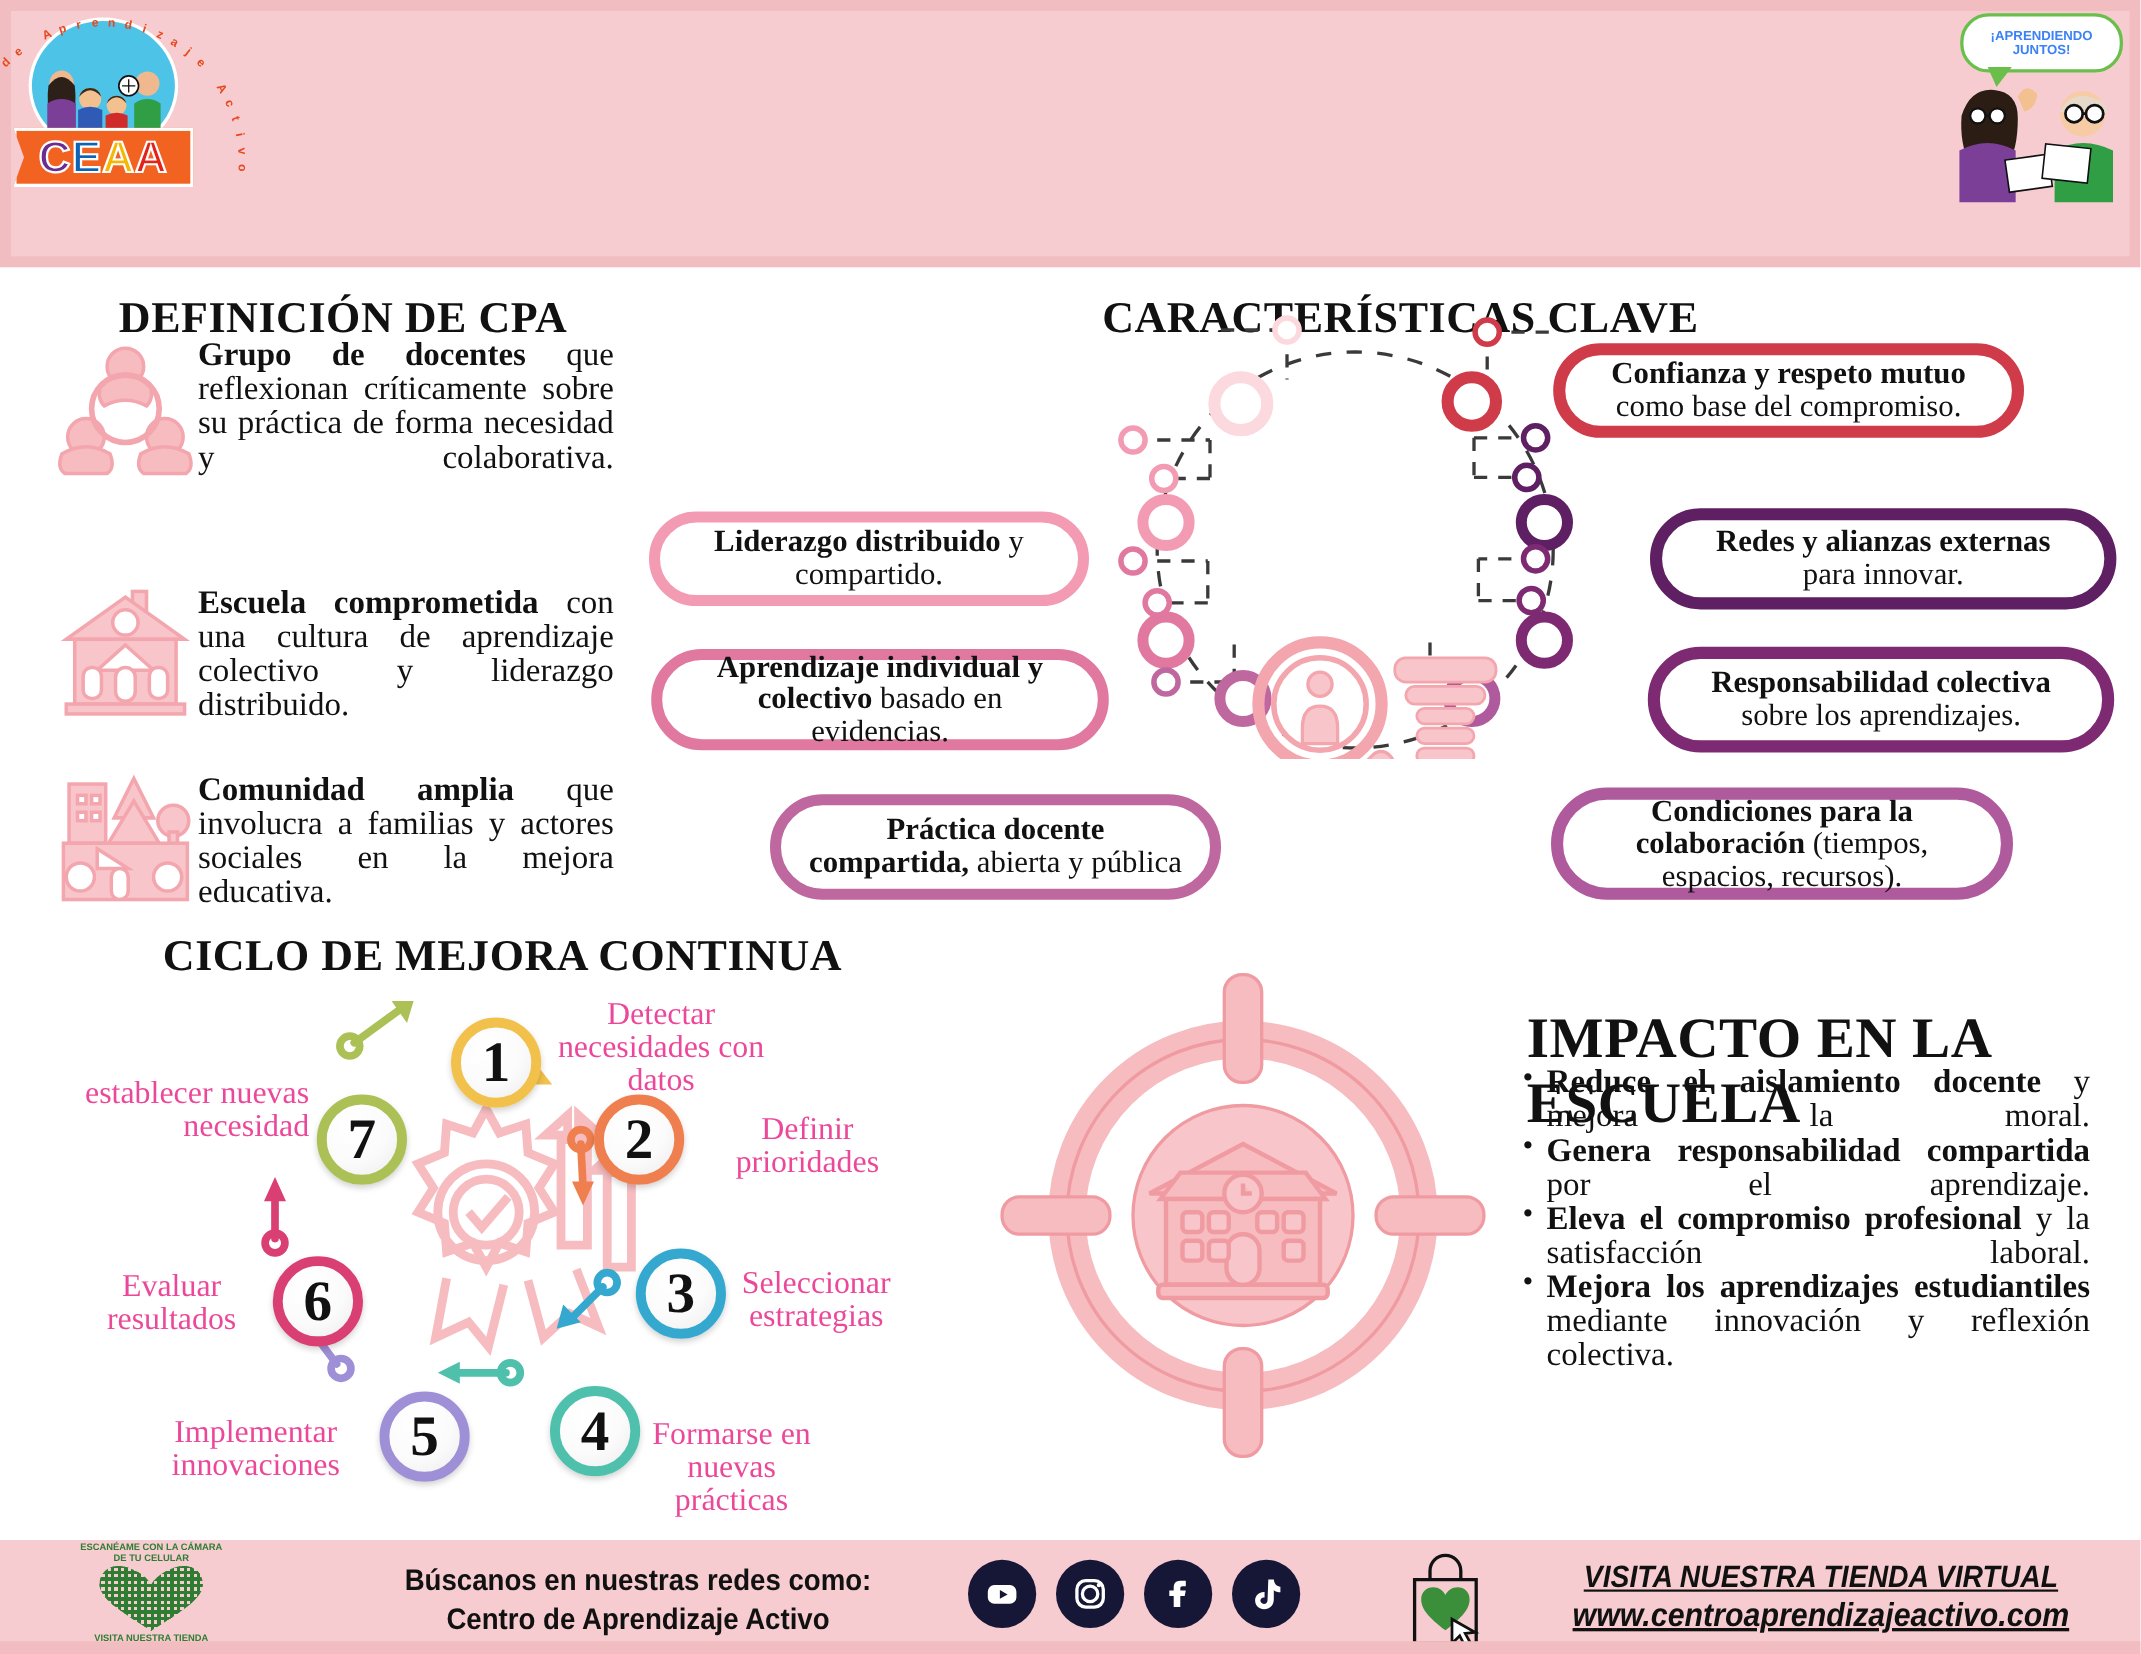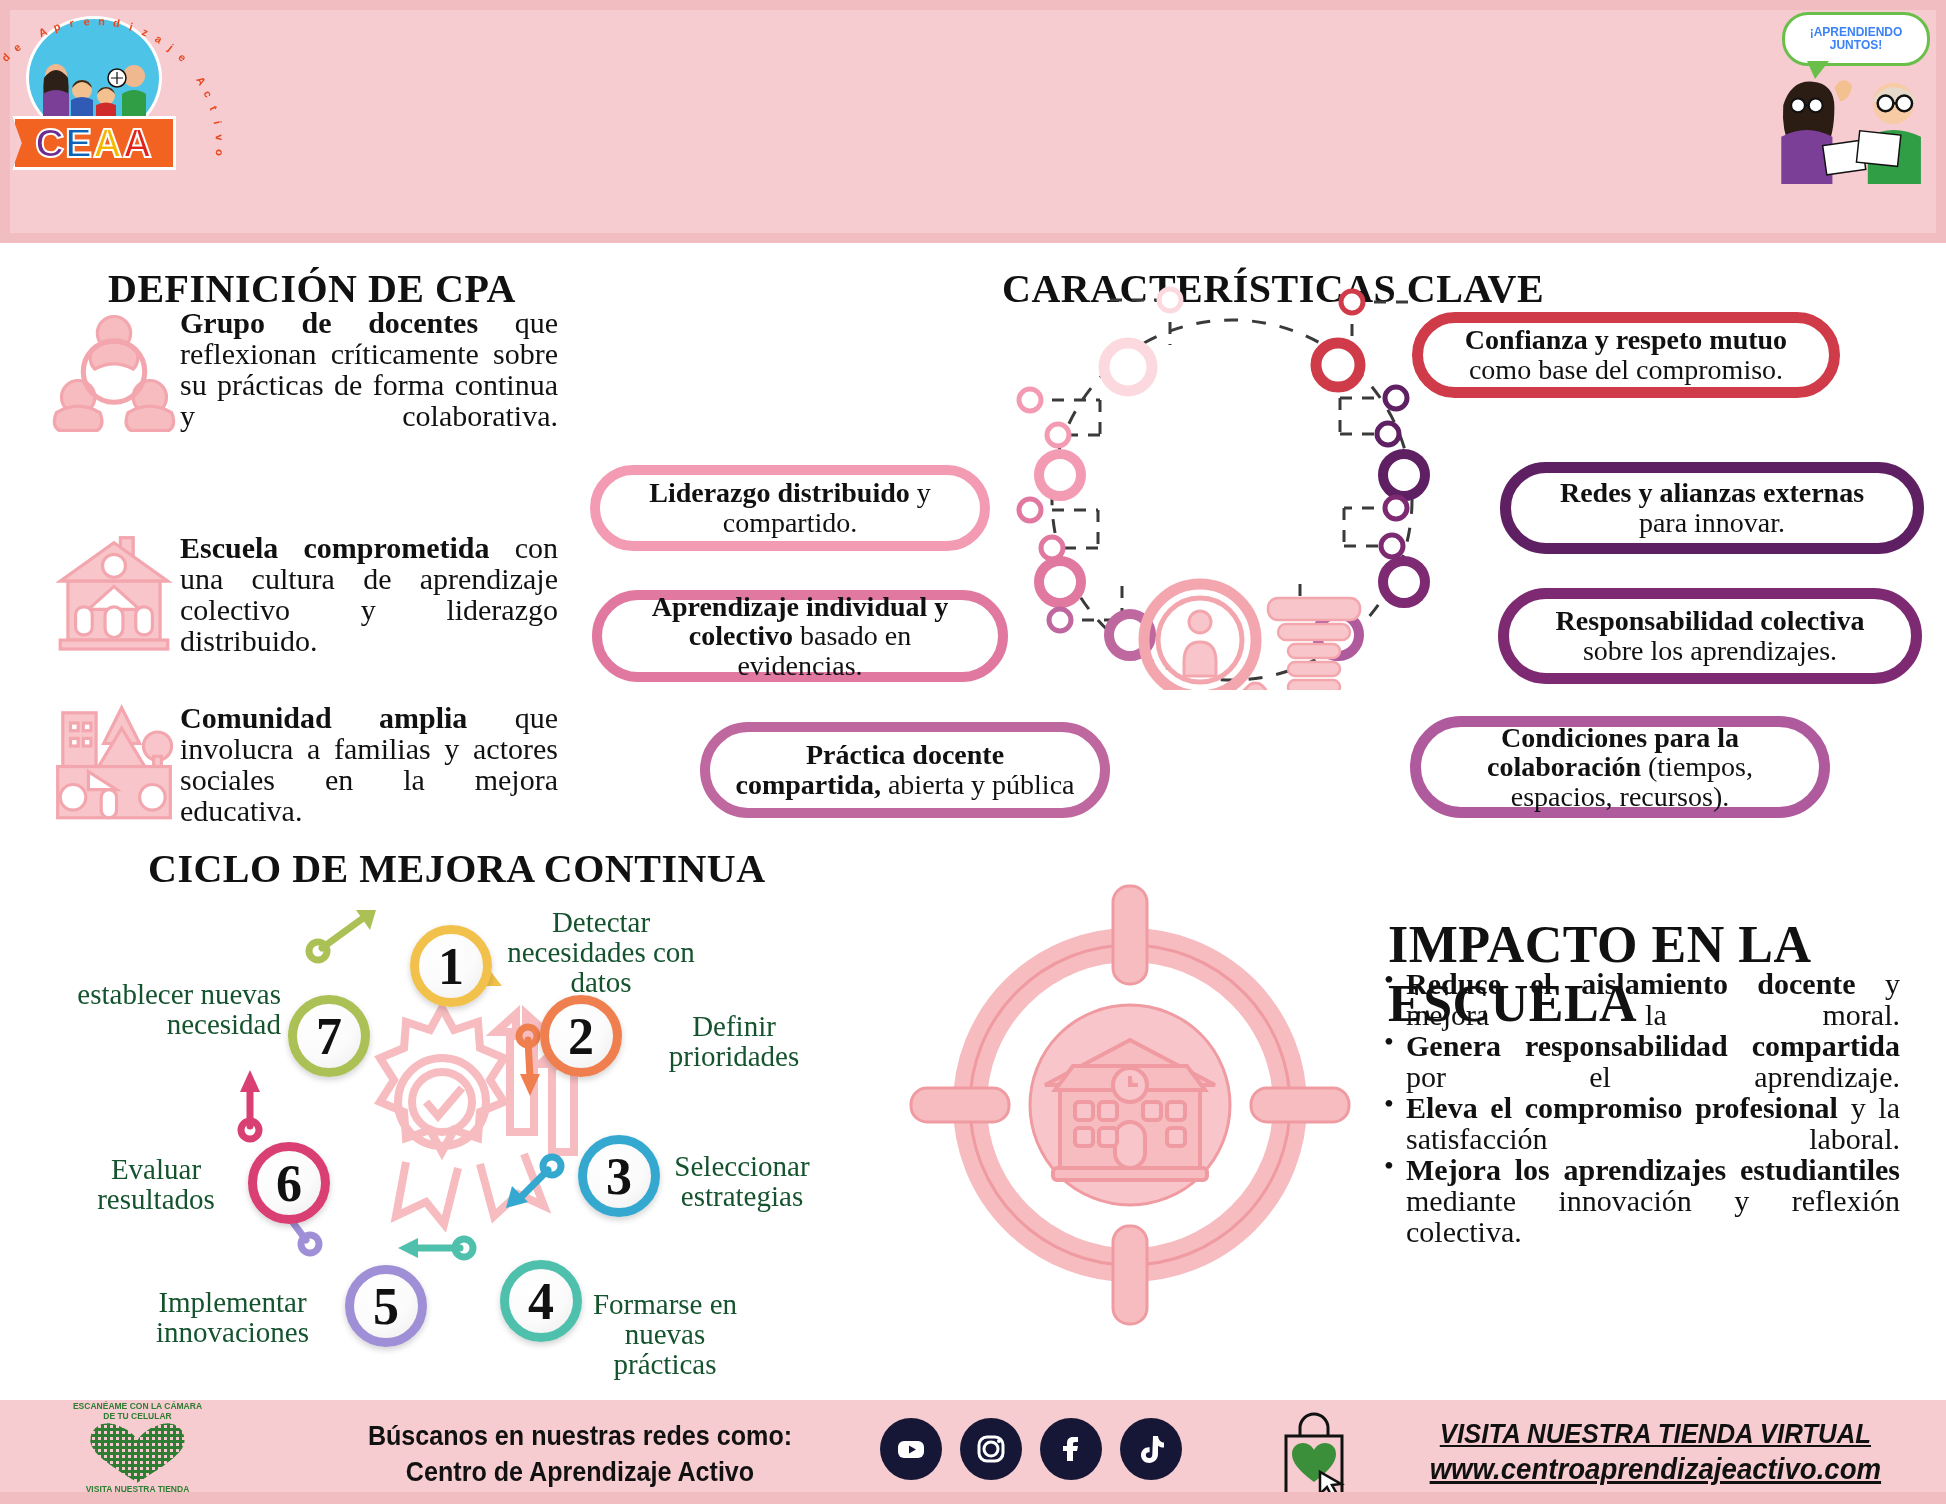--- a/index.html
+++ b/index.html
@@ -115,21 +115,21 @@
   
   #ciclo-title { position:absolute; left:148px; top:845px; font-size:40px; }
   .cyc-num {
     position:absolute; width:82px; height:82px; border-radius:50%;
     background:radial-gradient(circle at 35% 30%, #ffffff 0%, #fbfbfb 55%, #ececec 100%);
     display:flex; align-items:center; justify-content:center;
     font-family:"Liberation Serif", serif; font-weight:bold; font-size:52px; color:#111;
     box-shadow:0 3px 6px rgba(0,0,0,0.18);
   }
   .cyc-label {
-    position:absolute; font-size:29px; line-height:1.03; color:#14532d; text-align:center;
+    position:absolute; font-size:29px; line-height:1.03; color:#ec4899; text-align:center;
   }
   #cyc-arrows { position:absolute; left:60px; top:860px; width:760px; height:420px; }
   #cyc-center { position:absolute; left:330px; top:1000px; width:290px; height:250px; }
 
   
   #target-gfx { position:absolute; left:905px; top:880px; width:450px; height:450px; }
 
   
   #imp-title { position:absolute; left:1388px; top:915px; font-size:52px; }
   #imp-list { position:absolute; left:1380px; top:968px; width:520px; }
@@ -272,21 +272,21 @@
         <circle cx="50" cy="22" r="13"></circle>
           <path d="M33 34 q17 -10 34 0 q4 10 -2 16 q-15 -8 -30 0 q-6 -6 -2 -16z"></path>
         <circle cx="22" cy="72" r="13"></circle>
           <path d="M5 84 q17 -10 34 0 q4 10 -2 14 h-30 q-6 -4 -2 -14z"></path>
         <circle cx="78" cy="72" r="13"></circle>
           <path d="M61 84 q17 -10 34 0 q4 10 -2 14 h-30 q-6 -4 -2 -14z"></path>
       </g>
       <circle cx="50" cy="52" r="24" fill="none" stroke="#f3a6ad" stroke-width="4"></circle>
     </svg>
     <div class="def-text">
-      <b>Grupo de docentes</b><span> que reflexionan críticamente sobre su prácticas de forma continua y colaborativa.</span>
+      <b>Grupo de docentes</b><span> que reflexionan críticamente sobre su práctica de forma necesidad y colaborativa.</span>
     </div>
   </div>
 
   <div class="def-row" style="left:48px; top:530px;">
     <svg class="def-icon" viewBox="0 0 100 100">
       <g fill="#f8c6ca" stroke="#f3a6ad" stroke-width="2.5">
         <rect x="55" y="6" width="10" height="16"></rect>
         <path d="M50 10 L92 40 H8 Z"></path>
         <rect x="14" y="40" width="72" height="46"></rect>
         <rect x="8" y="86" width="84" height="7"></rect>

